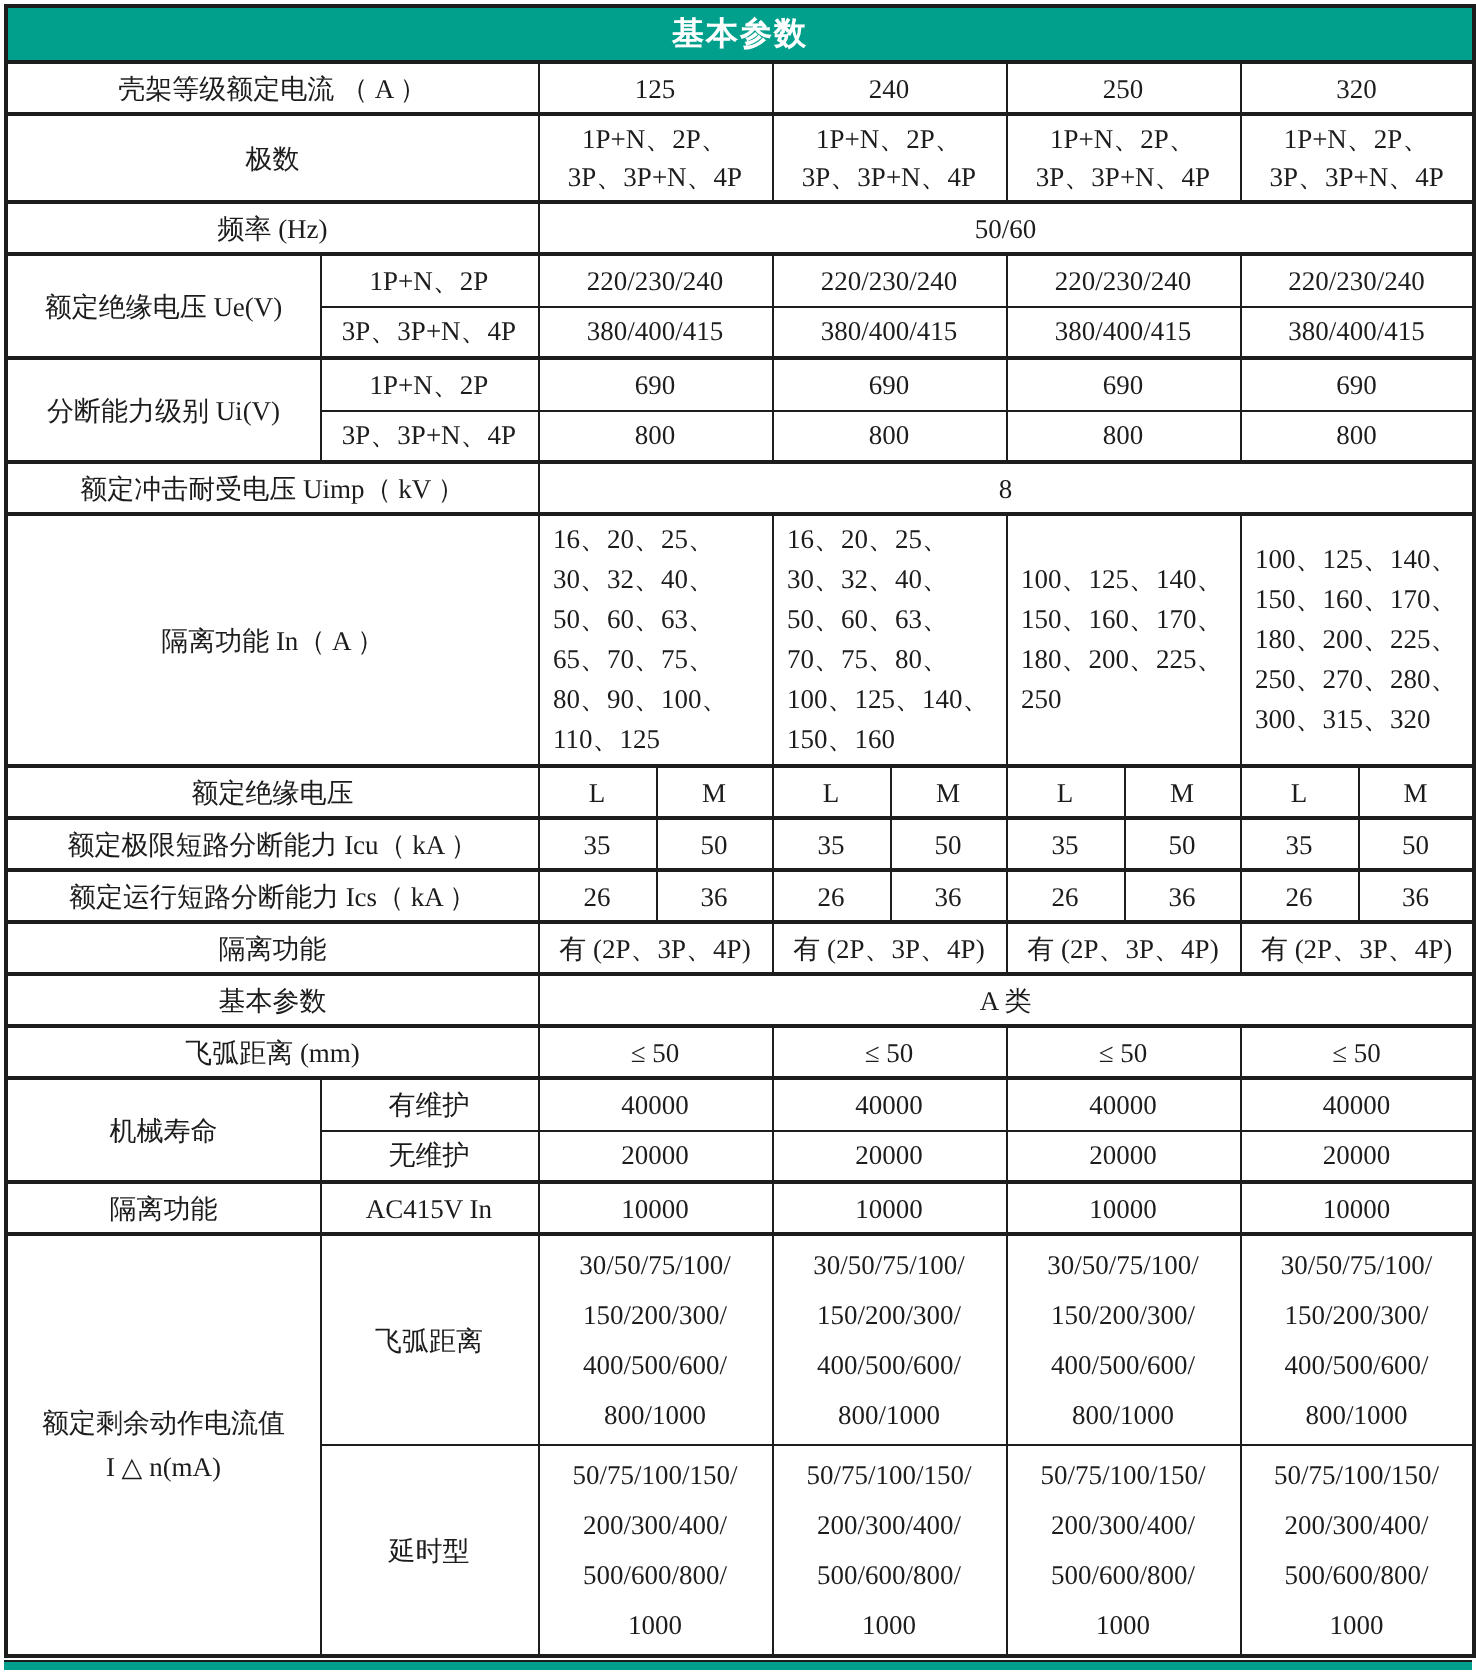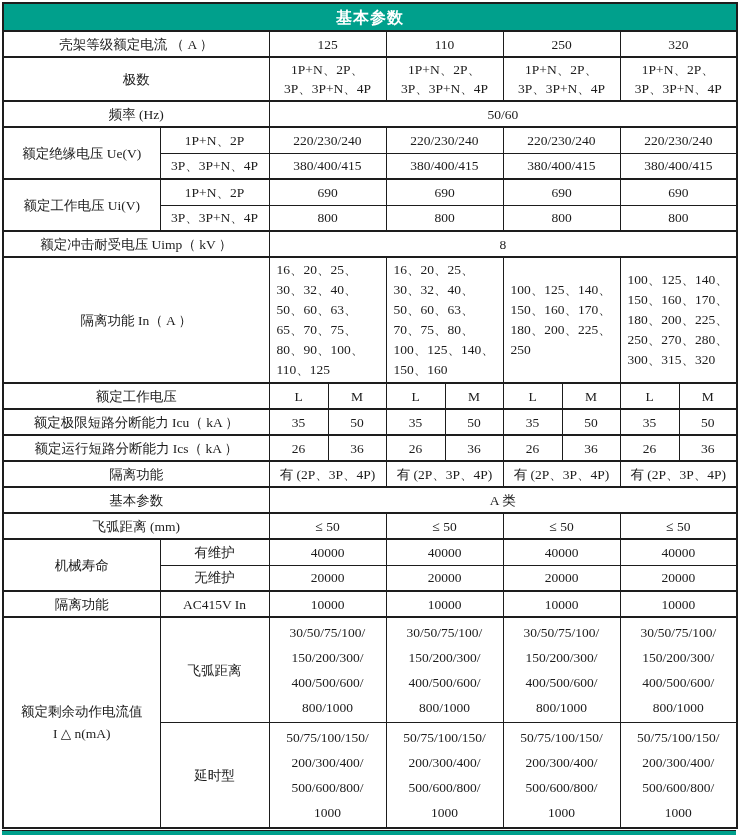--- a/index.html
+++ b/index.html
@@ -48,21 +48,21 @@
     </colgroup>
 
     <tbody>
         <tr>
       <td colspan="10" class="title-cell">基本参数</td>
     </tr>
 
     <tr class="major" style="height:26px">
       <td colspan="2">壳架等级额定电流 （ A ）</td>
       <td colspan="2">125</td>
-      <td colspan="2">110</td>
+      <td colspan="2">240</td>
       <td colspan="2">250</td>
       <td colspan="2">320</td>
     </tr>
 
     <tr class="major" style="height:40px">
       <td colspan="2">极数</td>
       <td colspan="2" class="pre">1P+N、2P、
 3P、3P+N、4P</td>
       <td colspan="2" class="pre">1P+N、2P、
 3P、3P+N、4P</td>
@@ -87,21 +87,21 @@
     </tr>
     <tr style="height:26px">
       <td>3P、3P+N、4P</td>
       <td colspan="2">380/400/415</td>
       <td colspan="2">380/400/415</td>
       <td colspan="2">380/400/415</td>
       <td colspan="2">380/400/415</td>
     </tr>
 
     <tr class="major" style="height:26px">
-      <td rowspan="2">额定工作电压 Ui(V)</td>
+      <td rowspan="2">分断能力级别 Ui(V)</td>
       <td>1P+N、2P</td>
       <td colspan="2">690</td>
       <td colspan="2">690</td>
       <td colspan="2">690</td>
       <td colspan="2">690</td>
     </tr>
     <tr style="height:26px">
       <td>3P、3P+N、4P</td>
       <td colspan="2">800</td>
       <td colspan="2">800</td>
@@ -133,21 +133,21 @@
 180、200、225、
 250</td>
       <td colspan="2" class="pre list-cell">100、125、140、
 150、160、170、
 180、200、225、
 250、270、280、
 300、315、320</td>
     </tr>
 
     <tr class="major" style="height:26px">
-      <td colspan="2">额定工作电压</td>
+      <td colspan="2">额定绝缘电压</td>
       <td>L</td>
       <td>M</td>
       <td>L</td>
       <td>M</td>
       <td>L</td>
       <td>M</td>
       <td>L</td>
       <td>M</td>
     </tr>
 

